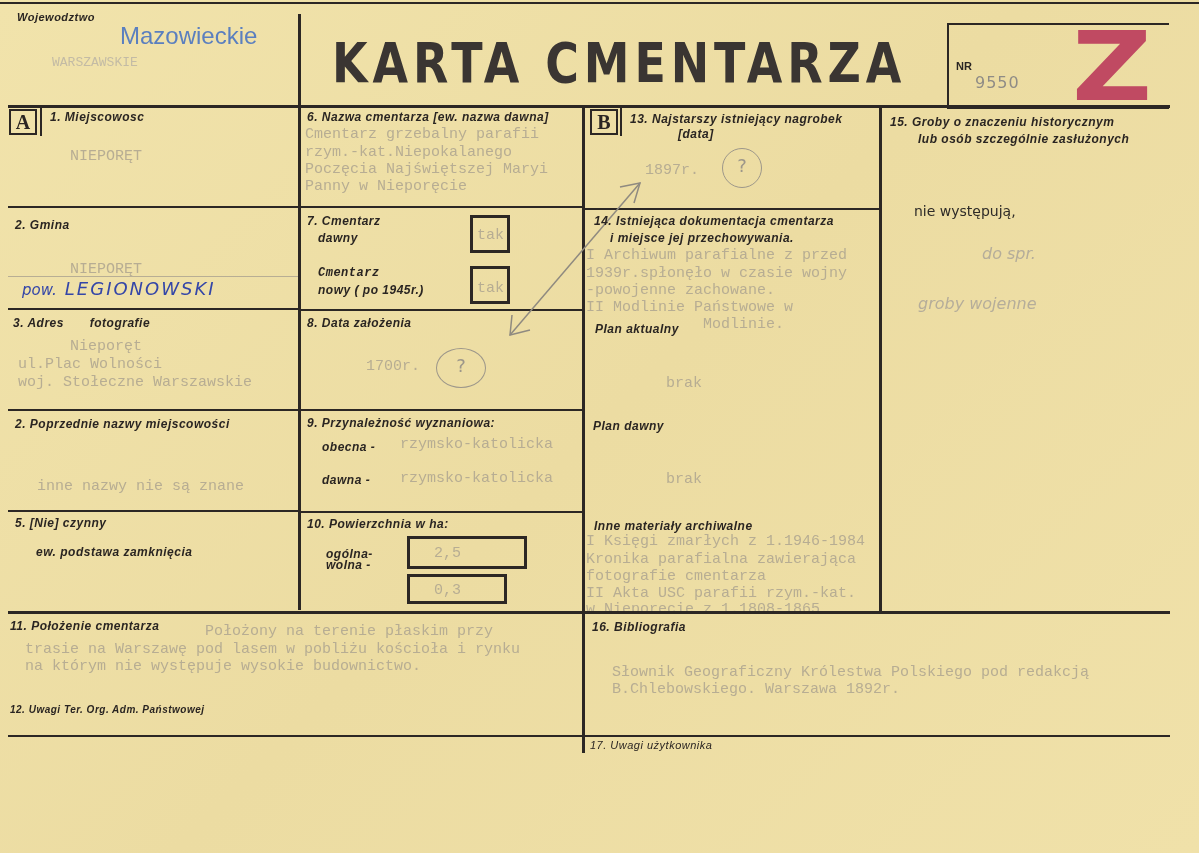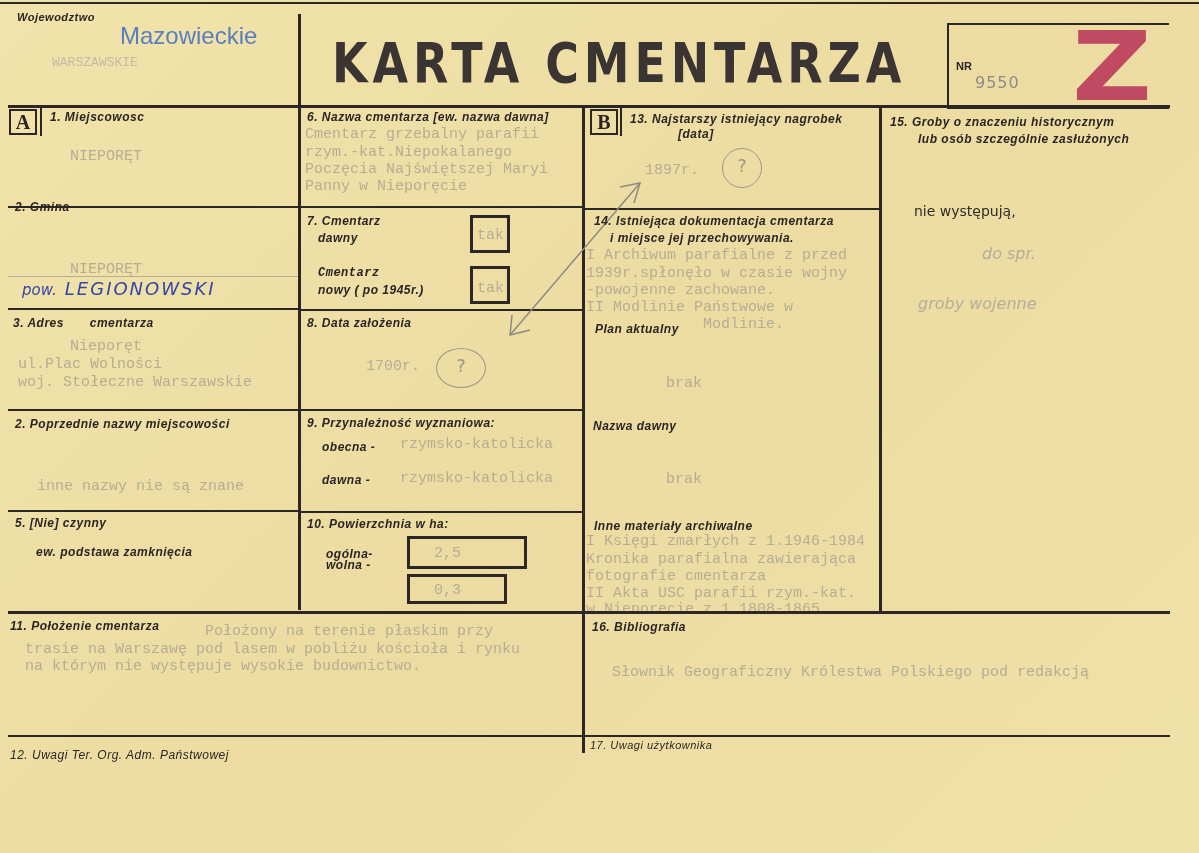--- a/index.html
+++ b/index.html
@@ -62,30 +62,30 @@
   <div class="box" style="left:947px;top:23px;width:220px;height:82px;border-width:2px 0 2px 2px;"></div>
   <div class="nr">NR</div>
   <div class="nrval">9550</div>
   <div class="z">Z</div>
 
   <div class="sect" style="left:9px;top:109px;">A</div>
   <div class="vl" style="left:40px;top:106px;height:30px;width:2px;"></div>
   <div class="lbl" style="left:50px;top:110px;font-size:12px;">1. Miejscowosc</div>
   <div class="typed" style="left:70px;top:148px;">NIEPORĘT</div>
 
-  <div class="lbl" style="left:15px;top:200px;">2. Gmina</div>
+  <div class="lbl" style="left:15px;top:218px;">2. Gmina</div>
   <div class="typed" style="left:70px;top:261px;">NIEPORĘT</div>
   <div class="hl" style="left:8px;top:276px;width:290px;height:1px;background:#b8ae94;"></div>
   <div class="blue-hand">
     <span style="font-size:15px;margin-right:8px;">pow.</span><span style="letter-spacing:2px;">LEGIONOWSKI</span>
   </div>
 
   <div class="lbl" style="left:13px;top:316px;">
     <span>3. Adres</span>
-    <span style="margin-left:22px;">cmentarza</span>
+    <span style="margin-left:22px;">fotografie</span>
   </div>
   <div class="typed" style="left:70px;top:338px;">Nieporęt</div>
   <div class="typed" style="left:18px;top:356px;">ul.Plac Wolności</div>
   <div class="typed" style="left:18px;top:374px;">woj. Stołeczne Warszawskie</div>
 
   <div class="lbl" style="left:15px;top:417px;">2. Poprzednie  nazwy  miejscowości</div>
   <div class="typed" style="left:37px;top:478px;">inne nazwy nie są znane</div>
 
   <div class="lbl" style="left:15px;top:516px;">5. [Nie] czynny</div>
   <div class="lbl" style="left:36px;top:545px;">ew. podstawa zamknięcia</div>
@@ -143,21 +143,21 @@
   <div class="lbl" style="left:594px;top:214px;">14. Istniejąca dokumentacja cmentarza</div>
   <div class="lbl" style="left:610px;top:231px;">i miejsce jej przechowywania.</div>
   <div class="typed" style="left:586px;top:247px;">I Archiwum parafialne z przed</div>
   <div class="typed" style="left:586px;top:265px;">1939r.spłonęło w czasie wojny</div>
   <div class="typed" style="left:586px;top:282px;">-powojenne zachowane.</div>
   <div class="typed" style="left:586px;top:299px;">II Modlinie Państwowe w</div>
   <div class="typed" style="left:586px;top:316px;">             Modlinie.</div>
 
   <div class="lbl" style="left:595px;top:322px;">Plan aktualny</div>
   <div class="typed" style="left:666px;top:375px;">brak</div>
-  <div class="lbl" style="left:593px;top:419px;">Nazwa dawny</div>
+  <div class="lbl" style="left:593px;top:419px;">Plan dawny</div>
   <div class="typed" style="left:666px;top:471px;">brak</div>
 
   <div class="lbl" style="left:594px;top:519px;">Inne materiały archiwalne</div>
   <div class="typed" style="left:586px;top:533px;">I Księgi zmarłych z 1.1946-1984</div>
   <div class="typed" style="left:586px;top:551px;">Kronika parafialna zawierająca</div>
   <div class="typed" style="left:586px;top:568px;">fotografie cmentarza</div>
   <div class="typed" style="left:586px;top:585px;">II Akta USC parafii rzym.-kat.</div>
   <div class="typed" style="left:586px;top:601px;height:10px;overflow:hidden;">w Nieporęcie z 1.1808-1865</div>
 
   <div class="lbl" style="left:890px;top:115px;">15. Groby o znaczeniu historycznym</div>
@@ -166,17 +166,18 @@
   <div class="hand-gray" style="left:982px;top:244px;">do spr.</div>
   <div class="hand-gray" style="left:918px;top:294px;">groby wojenne</div>
 
   <div class="lbl" style="left:10px;top:619px;">11. Położenie   cmentarza</div>
   <div class="typed" style="left:205px;top:623px;">Położony na terenie płaskim przy</div>
   <div class="typed" style="left:25px;top:641px;">trasie na Warszawę pod lasem w pobliżu kościoła i rynku</div>
   <div class="typed" style="left:25px;top:658px;">na którym nie występuje wysokie budownictwo.</div>
 
   <div class="lbl" style="left:592px;top:620px;">16. Bibliografia</div>
   <div class="typed" style="left:612px;top:664px;">Słownik Geograficzny Królestwa Polskiego pod redakcją</div>
+  <div class="typed" style="left:612px;top:681px;">B.Chlebowskiego. Warszawa 1892r.</div>
 
-  <div class="lbl cond" style="left:10px;top:748px;font-size:12px;">12. Uwagi   Ter. Org. Adm. Państwowej</div>
+  <div class="lbl cond" style="left:10px;top:704px;font-size:10px;font-weight:bold;">12. Uwagi   Ter. Org. Adm. Państwowej</div>
   <div class="lbl cond" style="left:590px;top:739px;font-size:11px;">17. Uwagi   użytkownika</div>
 
 </div>
 
 </body></html>

